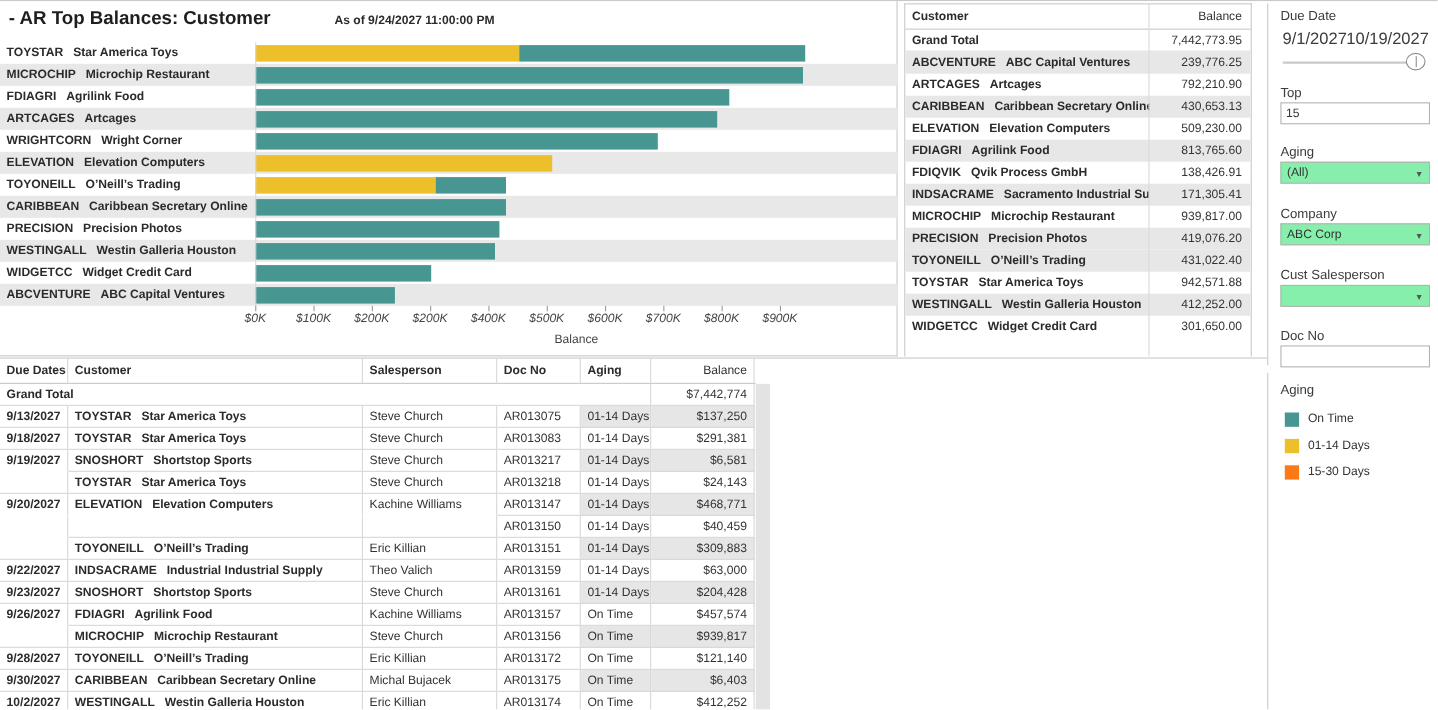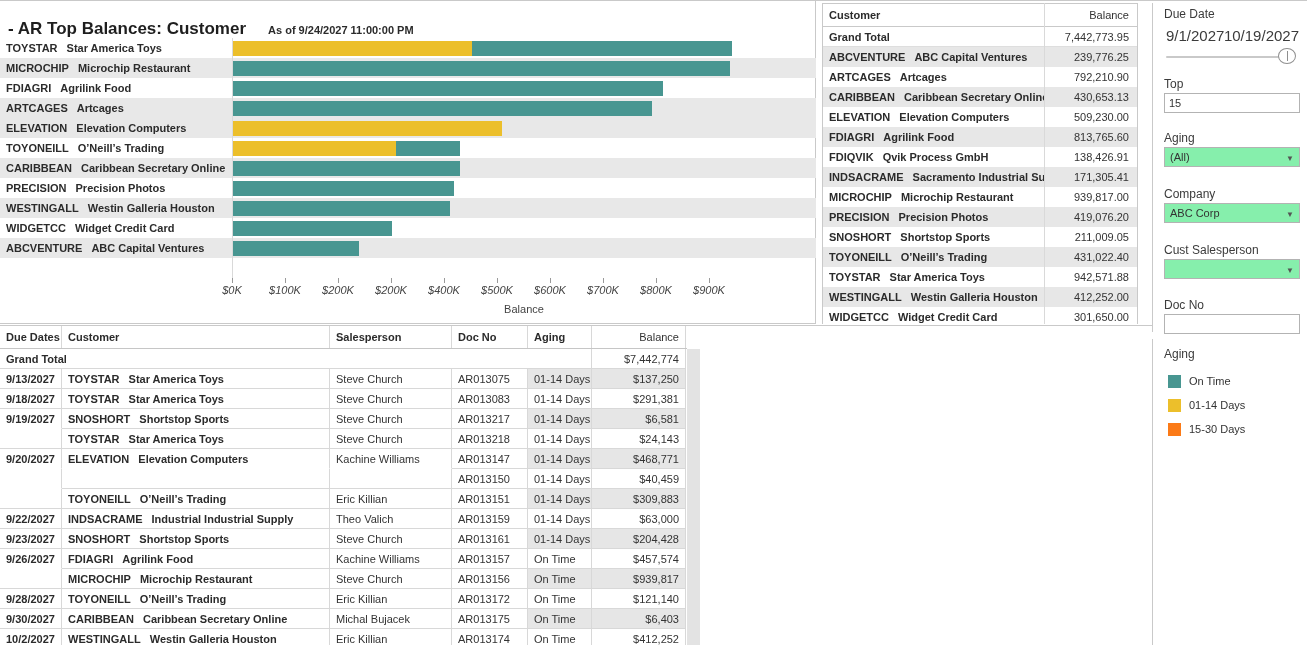--- a/index.html
+++ b/index.html
@@ -5,21 +5,21 @@
   * { margin:0; padding:0; box-sizing:border-box; }
   html,body { background:#fff; }
   body { font-family:"Liberation Sans", sans-serif; color:#333; }
   #canvas { position:relative; width:1307px; height:645px; background:#fff; overflow:hidden; border-top:1px solid #c9c9c9; }
 
   
   .hline { position:absolute; height:1px; background:#c9c9c9; }
 
   
   #bar-panel { position:absolute; left:0; top:0; width:816px; height:323px; border-right:1px solid #c9c9c9; border-bottom:1px solid #c9c9c9; }
-  #bar-title-row { position:absolute; left:8px; top:18px; display:flex; align-items:baseline; }
+  #bar-title-row { position:absolute; left:8px; top:6px; display:flex; align-items:baseline;gap:36px; }
   #bar-title { font-size:17px; font-weight:bold; color:#1e1e1e; letter-spacing:0; }
   #bar-asof { font-size:11px; font-weight:bold; color:#2b2b2b; margin-left:22px; }
   #bar-rows { position:absolute; left:0; top:37px; width:816px; }
   .bar-row { display:flex; height:20px; align-items:center; }
   .bar-row.band { background:#e8e8e8; }
   .bar-label { width:232px; padding-left:6px; font-size:11px; font-weight:bold; color:#2b2b2b; white-space:nowrap; overflow:hidden; }
   .bar-label .code { margin-right:9px; }
   .bar-track { flex:1; height:20px; display:flex; align-items:center; }
   .bar-segments { display:flex; height:15px; }
   .seg { height:15px; }
@@ -123,20 +123,30 @@
             </div>
     </div>
   </div>
         <div class="bar-row band">
     <div class="bar-label">
       <span class="code">ARTCAGES</span><span class="name">Artcages</span>
     </div>
     <div class="bar-track">
       <div class="bar-segments">
               <span class="seg" style="width: 419.872px; background: rgb(72, 150, 145);"></span>
+            </div>
+    </div>
+  </div>
+        <div class="bar-row">
+    <div class="bar-label">
+      <span class="code">WRIGHTCORN</span><span class="name">Wright Corner</span>
+    </div>
+    <div class="bar-track">
+      <div class="bar-segments">
+              <span class="seg" style="width: 365.704px; background: rgb(72, 150, 145);"></span>
             </div>
     </div>
   </div>
         <div class="bar-row band">
     <div class="bar-label">
       <span class="code">ELEVATION</span><span class="name">Elevation Computers</span>
     </div>
     <div class="bar-track">
       <div class="bar-segments">
               <span class="seg" style="width: 269.892px; background: rgb(236, 191, 43);"></span>
@@ -290,26 +300,20 @@
       <span class="code">MICROCHIP</span><span class="name">Microchip Restaurant</span>
     </div>
     <div class="sum-bal">939,817.00</div>
   </div>
         <div class="sum-row band">
     <div class="sum-name">
       <span class="code">PRECISION</span><span class="name">Precision Photos</span>
     </div>
     <div class="sum-bal">419,076.20</div>
   </div>
-        <div class="sum-row">
-    <div class="sum-name">
-      <span class="code">SNOSHORT</span><span class="name">Shortstop Sports</span>
-    </div>
-    <div class="sum-bal">211,009.05</div>
-  </div>
         <div class="sum-row band">
     <div class="sum-name">
       <span class="code">TOYONEILL</span><span class="name">O’Neill’s Trading</span>
     </div>
     <div class="sum-bal">431,022.40</div>
   </div>
         <div class="sum-row">
     <div class="sum-name">
       <span class="code">TOYSTAR</span><span class="name">Star America Toys</span>
     </div>

